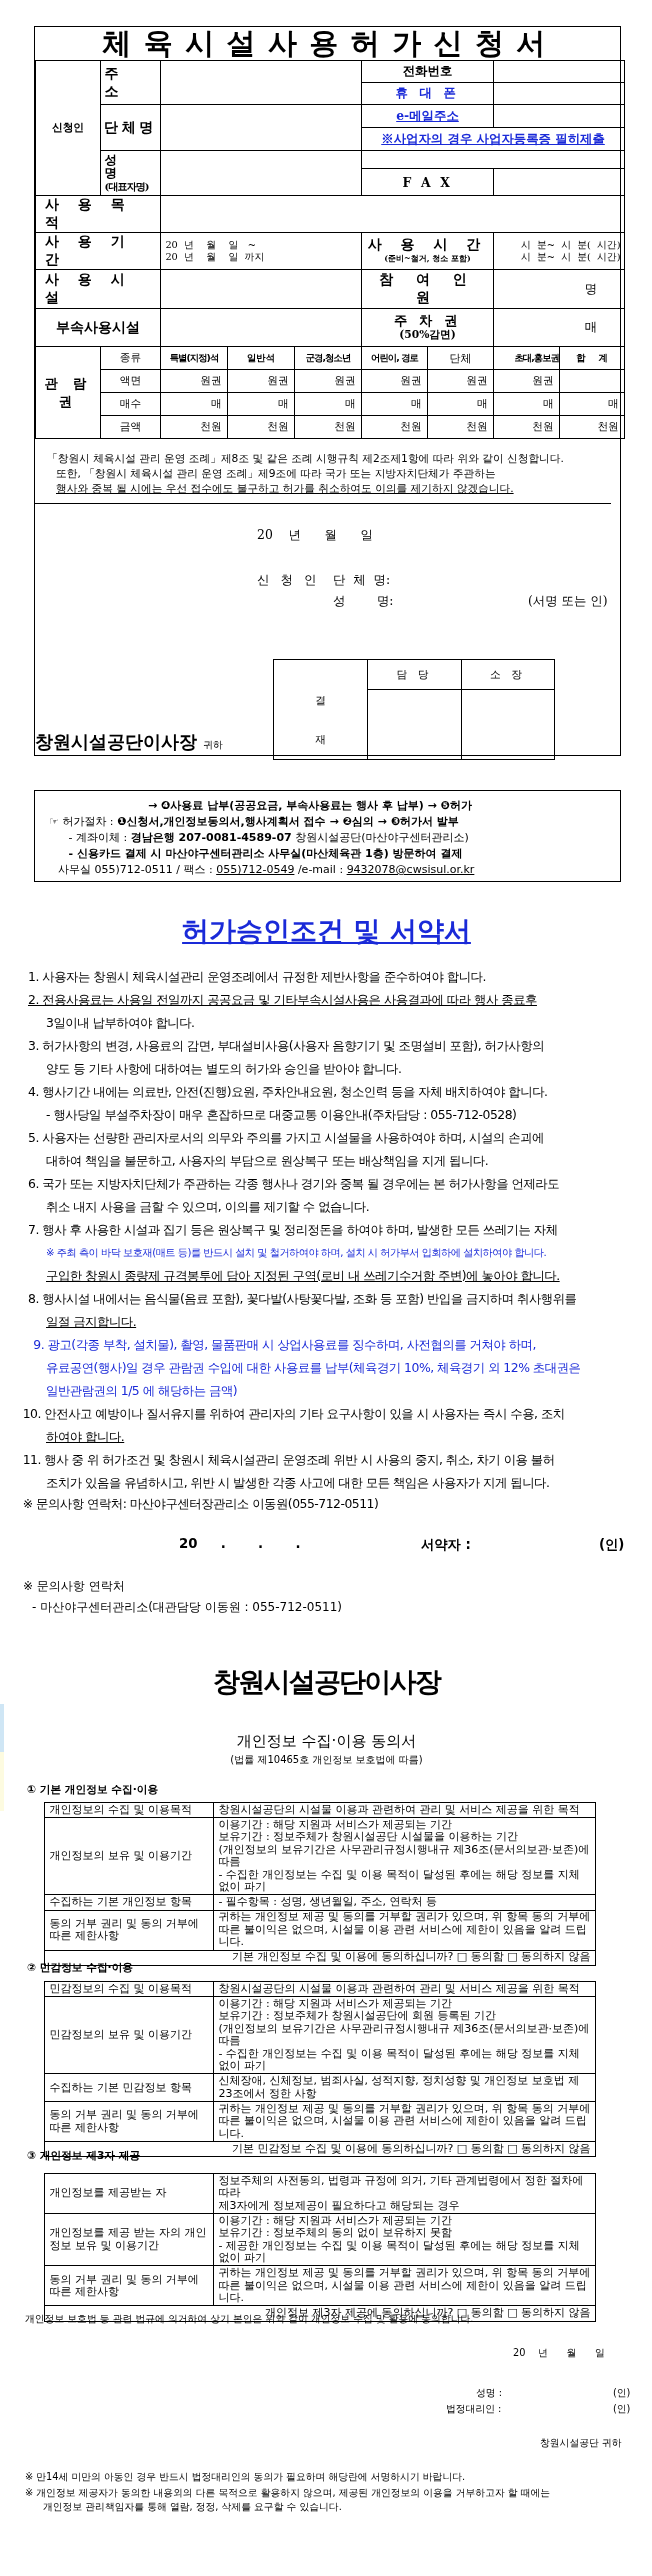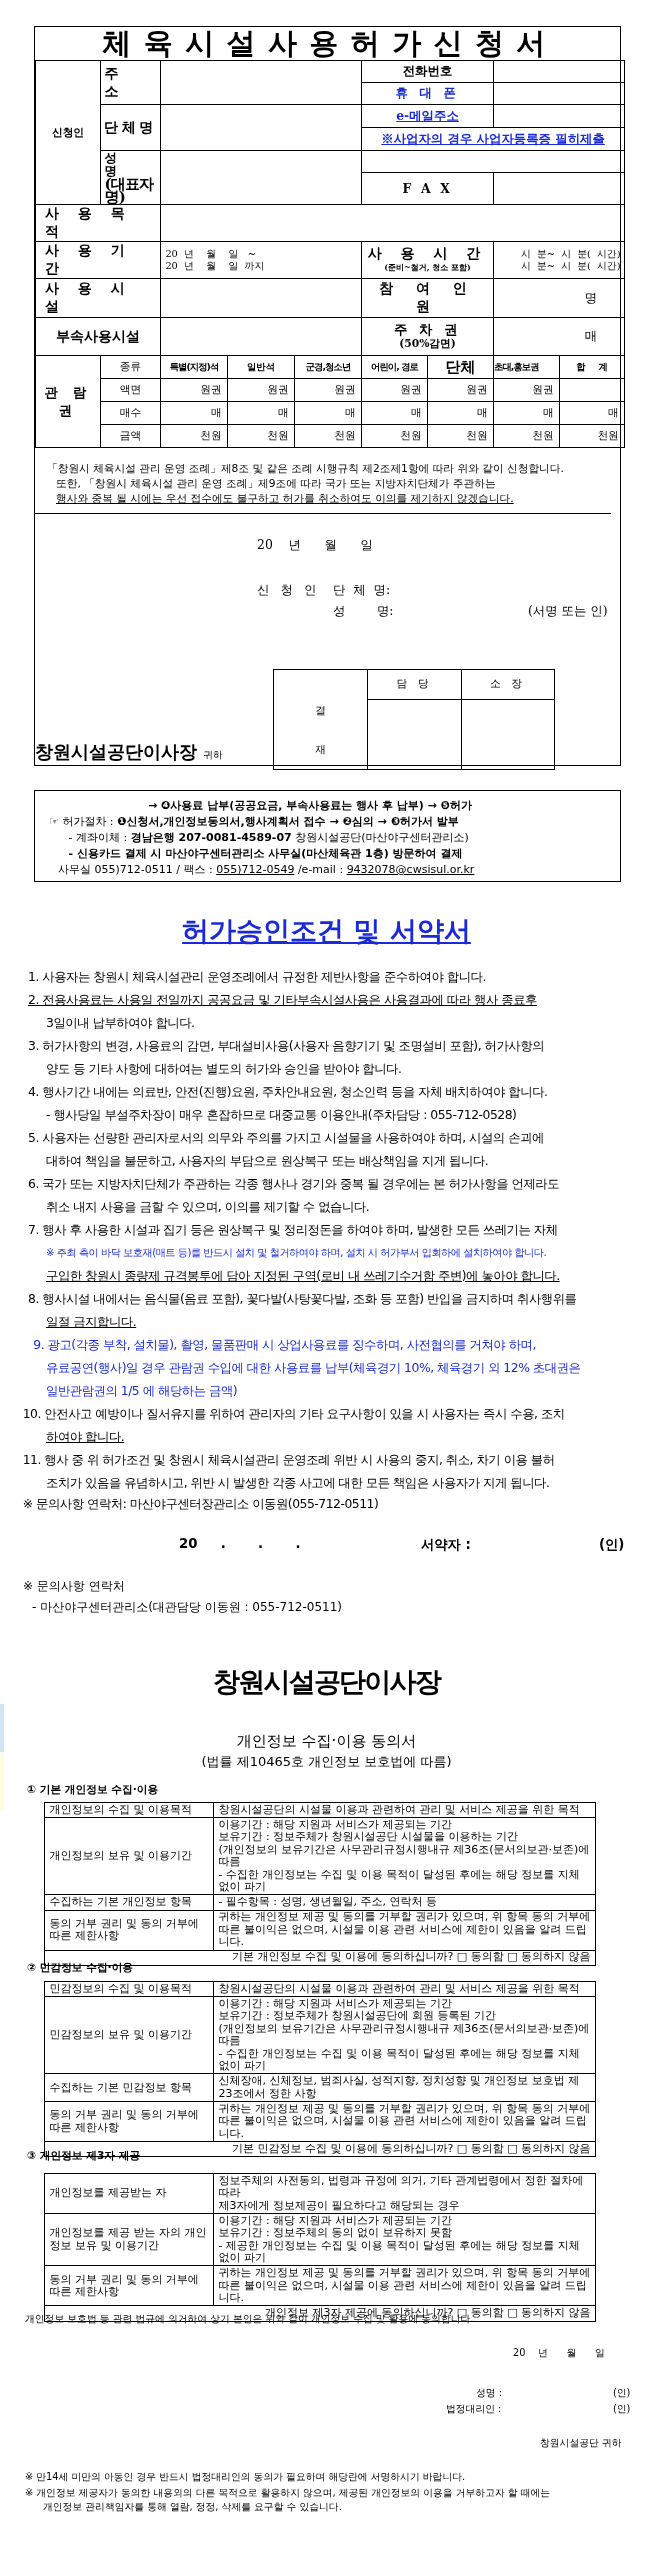--- a/index.html
+++ b/index.html
@@ -88,21 +88,21 @@
       <td rowspan="2" colspan="3"></td>
       <td colspan="2" class="lab-s blue-u">e-메일주소</td>
       <td colspan="2"></td>
     </tr>
     <tr style="height:23px">
       <td colspan="4" class="lab-s blue-u" style="font-size:12.4px">※사업자의 경우 사업자등록증 필히제출</td>
     </tr>
     <tr style="height:18px">
       <td rowspan="2" style="text-align:left;padding-left:3.6px;font-weight:bold;font-size:12.4px;line-height:13.3px">
         <div style="letter-spacing:16px">성    명</div>
-        <div style="font-size:15px;letter-spacing:-0.9px">(대표자명)</div>
+        <div style="font-size:10px;letter-spacing:-0.9px">(대표자명)</div>
       </td>
       <td rowspan="2" colspan="3"></td>
       <td colspan="4" style="border-top:0.9px solid #000;border-bottom:none;height:0"></td>
     </tr>
     <tr style="height:27px">
       <td colspan="2" class="lab-s" style="letter-spacing:2.7px;font-family:'DejaVu Serif',serif">F A X</td>
       <td colspan="2"></td>
     </tr>
 
     <tr style="height:36px">
@@ -137,22 +137,22 @@
       <td colspan="2" style="text-align:right;padding-right:27px;font-size:12.4px"><span>매</span></td>
     </tr>
 
     <tr class="fee">
       <td rowspan="4" class="lab" style="letter-spacing:5.3px;font-size:13.3px">관 람 권</td>
       <td style="text-align:center">종류</td>
       <td style="text-align:center;font-weight:bold;font-size:9.3px;letter-spacing:-0.9px">특별(지정)석</td>
       <td style="text-align:center;font-weight:bold;font-size:9.3px">일반석</td>
       <td style="text-align:center;font-weight:bold;font-size:9.3px;letter-spacing:-0.9px">군경,청소년</td>
       <td style="text-align:center;font-weight:bold;font-size:9.3px;letter-spacing:-0.9px">어린이, 경로</td>
-      <td style="text-align:center;font-weight:bold;font-size:15px">단체</td>
-      <td style="text-align:left;font-weight:bold;font-size:9.3px;letter-spacing:-0.9px">초대,홍보권</td>
+      <td style="text-align:center;font-weight:normal;font-size:11px">단체</td>
+      <td style="text-align:right;font-weight:bold;font-size:9.3px;letter-spacing:-0.9px">초대,홍보권</td>
       <td style="text-align:center;font-weight:bold;font-size:9.3px;white-space:pre">합    계</td>
     </tr>
     <tr class="fee">
       <td style="text-align:center">액면</td>
       <td class="right">원권</td>
       <td class="right">원권</td>
       <td class="right">원권</td>
       <td class="right">원권</td>
       <td class="right">원권</td>
       <td class="right">원권</td>
@@ -272,21 +272,21 @@
 <div class="abs" style="left:421px;top:1536px;font-size:13.3px;font-weight:bold;font-family:'DejaVu Sans',sans-serif">서약자 :</div>
 <div class="abs" style="left:599px;top:1536px;font-size:13.3px;font-weight:bold;font-family:'DejaVu Sans',sans-serif">(인)</div>
 
 <div class="abs" style="left:23px;top:1578px;font-size:12px;font-family:'DejaVu Sans',sans-serif">※ 문의사항 연락처</div>
 <div class="abs" style="left:32px;top:1599px;font-size:12px;font-family:'DejaVu Sans',sans-serif">- 마산야구센터관리소(대관담당 이동원 : 055-712-0511)</div>
 
 <div class="abs side-deco"></div>
 
 <div class="abs consent-head" style="top:1664px;font-size:27px;font-weight:bold;letter-spacing:-1.8px">창원시설공단이사장</div>
 <div class="abs consent-head" style="top:1732px;font-size:15px">개인정보 수집·이용 동의서</div>
-<div class="abs consent-head" style="top:1753px;font-size:13px">(법률 제10465호 개인정보 보호법에 따름)</div>
+<div class="abs consent-head" style="top:1753px;font-size:10px">(법률 제10465호 개인정보 보호법에 따름)</div>
 
 <div class="abs sec-title" style="top:1783px">① 기본 개인정보 수집·이용</div>
 <table class="abs ctable" style="top:1802px">
   <tbody>
       <tr>
         <td class="k">개인정보의 수집 및 이용목적</td>
         <td>창원시설공단의 시설물 이용과 관련하여 관리 및 서비스 제공을 위한 목적</td>
       </tr>
   <tr>
         <td class="k">개인정보의 보유 및 이용기간</td>

